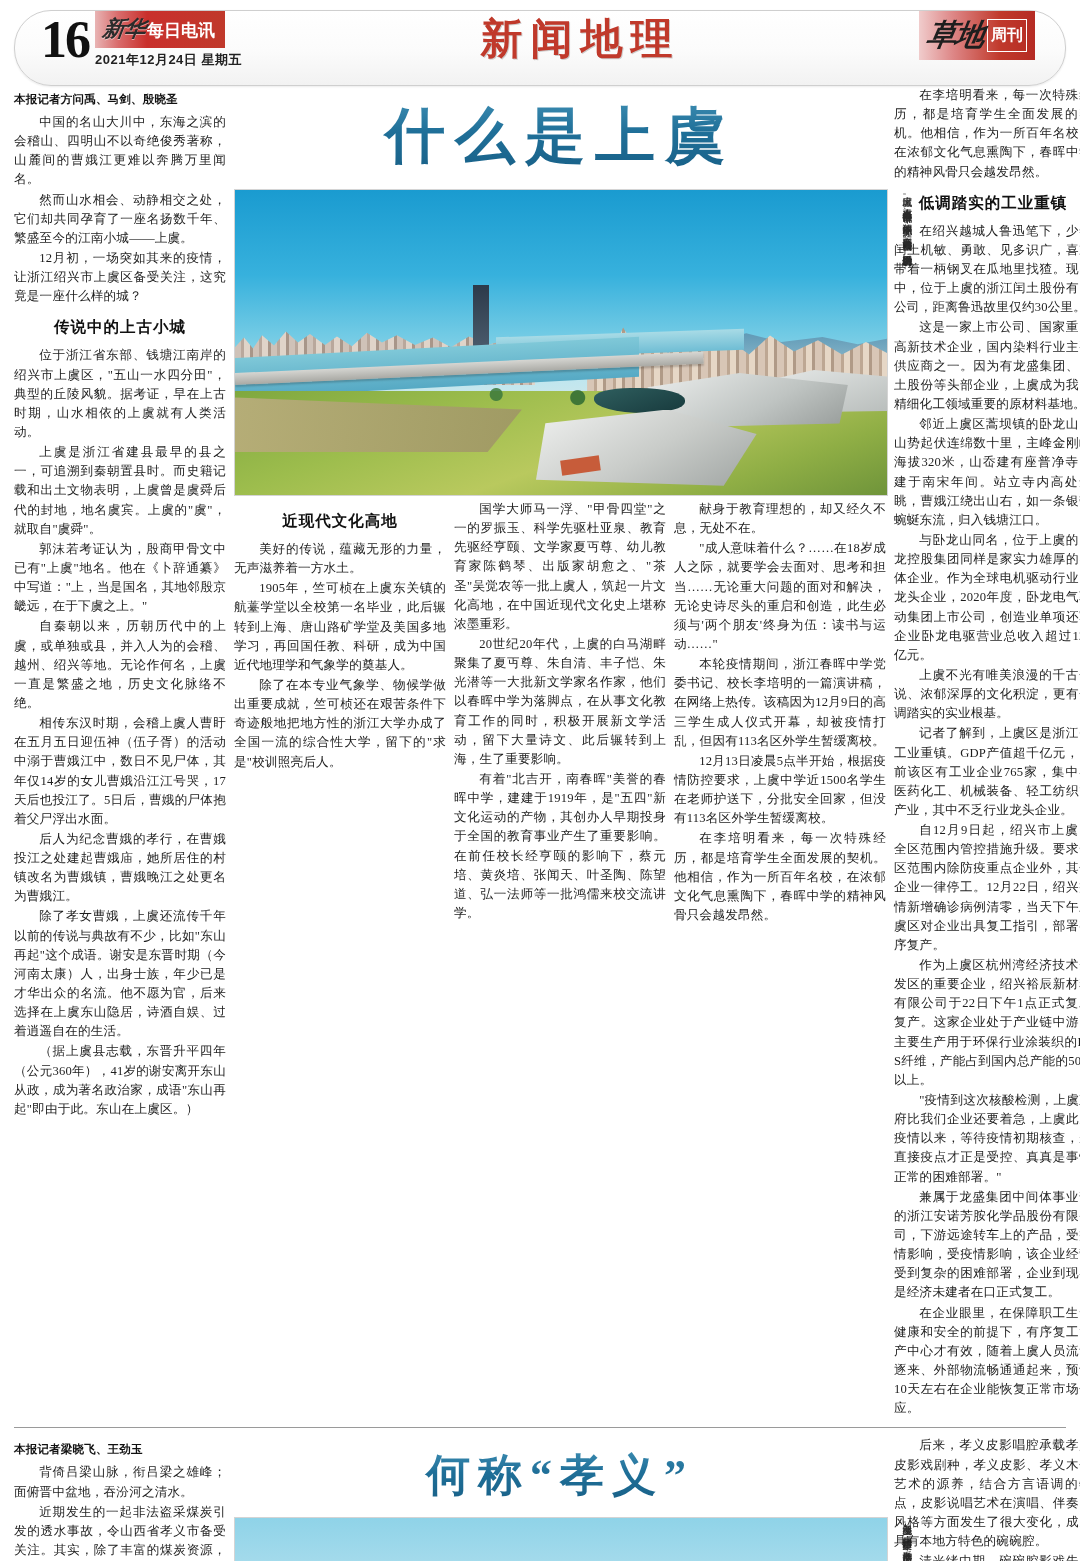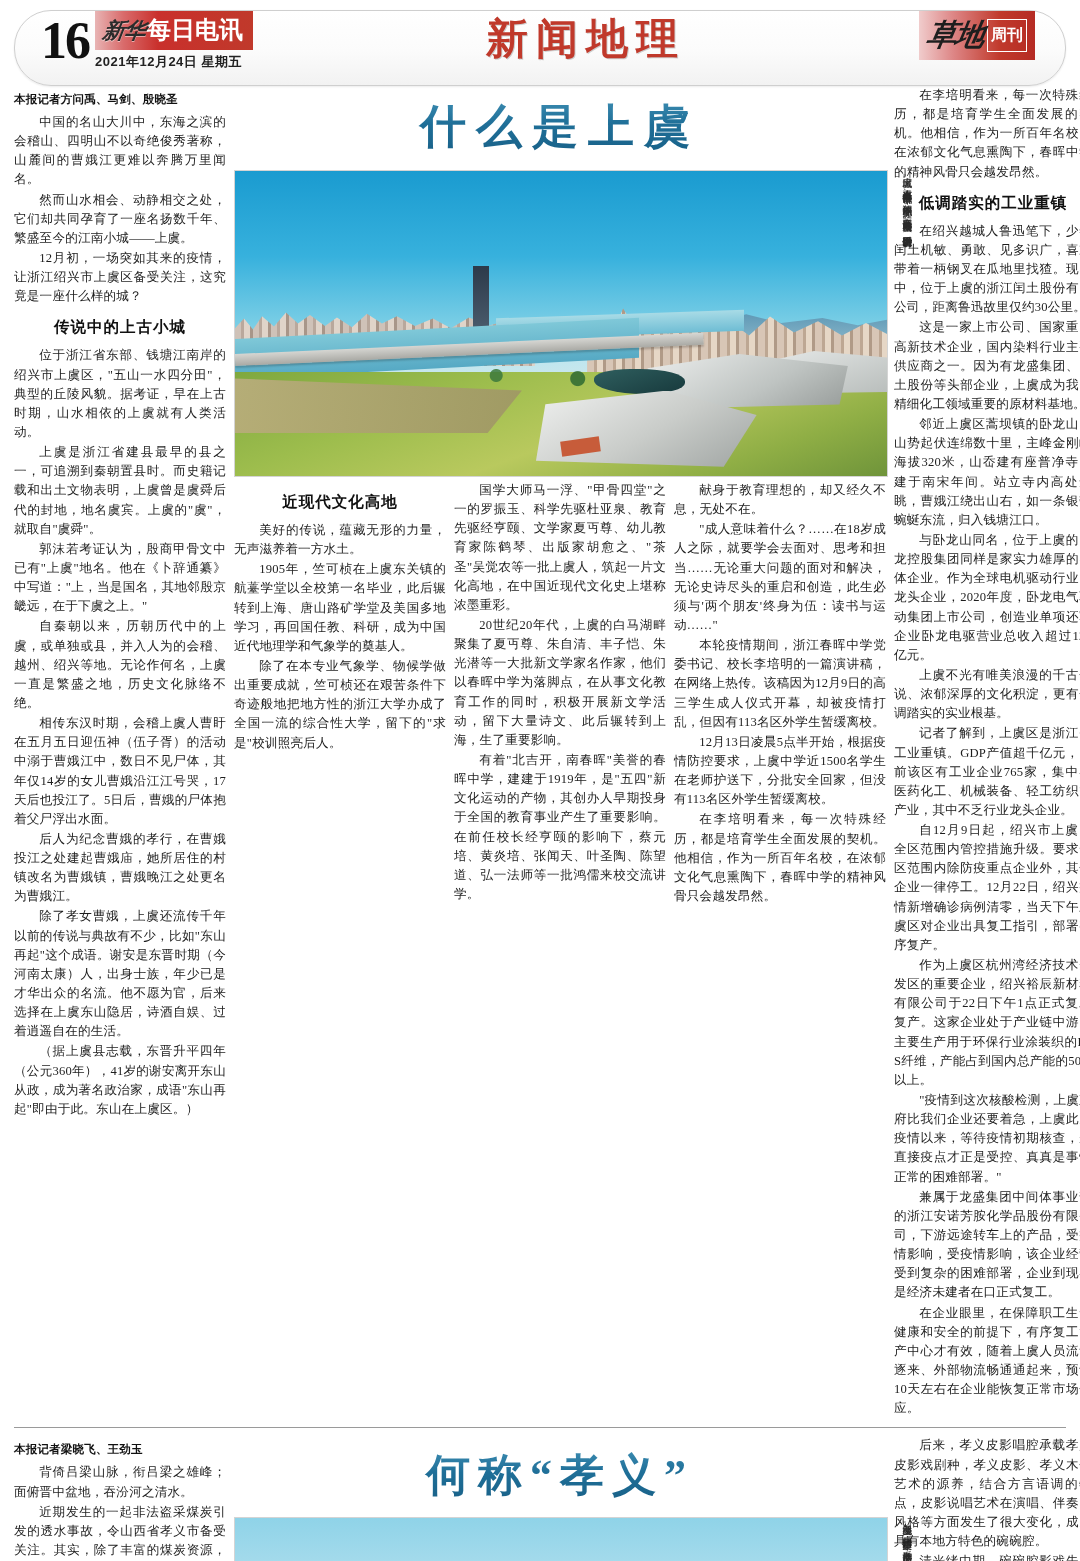--- a/index.html
+++ b/index.html
@@ -34,21 +34,21 @@
   }
   .np-cursive{
     font-family:"Liberation Serif",serif;
     font-size:22px;font-weight:700;color:#2b2b2b;
     font-style:italic;letter-spacing:-1px;
     transform:skewX(-8deg);
     text-shadow:0 1px 0 rgba(255,255,255,.5);
   }
   .np-bold{
     font-family:"Liberation Sans",sans-serif;
-    font-size:24px;font-weight:700;color:#ffffff;letter-spacing:0px;
+    font-size:17px;font-weight:700;color:#ffffff;letter-spacing:0px;
   }
   .np-date{
     font-family:"Liberation Sans",sans-serif;
     font-size:13px;font-weight:700;color:#222;margin-top:3px;letter-spacing:.5px;
   }
   .mh-center{flex:1;text-align:center;}
   .mh-title{
     font-family:"Liberation Serif",serif;
     font-size:42px;font-weight:700;letter-spacing:8px;
     color:#c0392b;
@@ -87,21 +87,21 @@
     font-family:"Liberation Sans",sans-serif;
     font-weight:700;font-size:15.5px;text-align:center;
     margin:11px 0 8px 0;color:#111;letter-spacing:1px;
   }
 
   
   .headline{
     text-align:center;
     font-family:"Liberation Serif",serif;
     font-weight:700;
-    font-size:46px;
+    font-size:60px;
     letter-spacing:10px;
     margin:10px 0 12px 0;
     background:linear-gradient(180deg,#3f8fb4 0%,#1f6f98 45%,#185f86 100%);
     -webkit-background-clip:text;background-clip:text;
     color:transparent;
     -webkit-text-fill-color:transparent;
     text-shadow:none;
   }
   .headline.h2{font-size:44px;letter-spacing:8px;}
 

